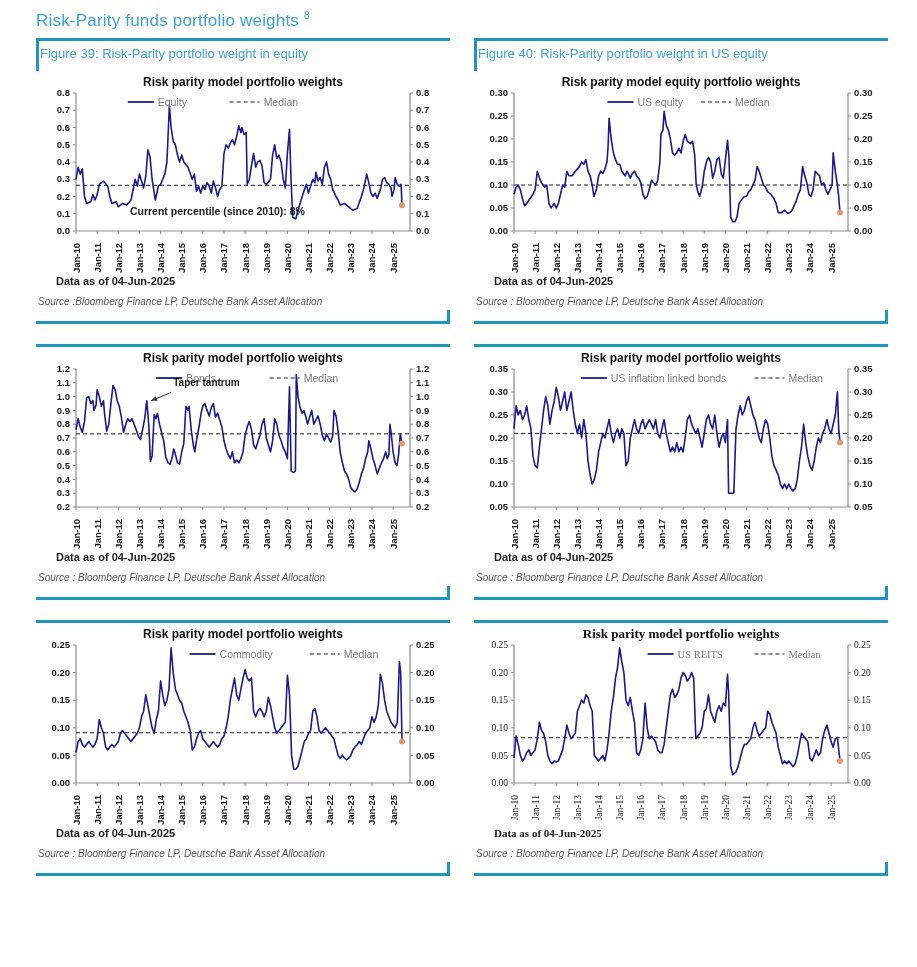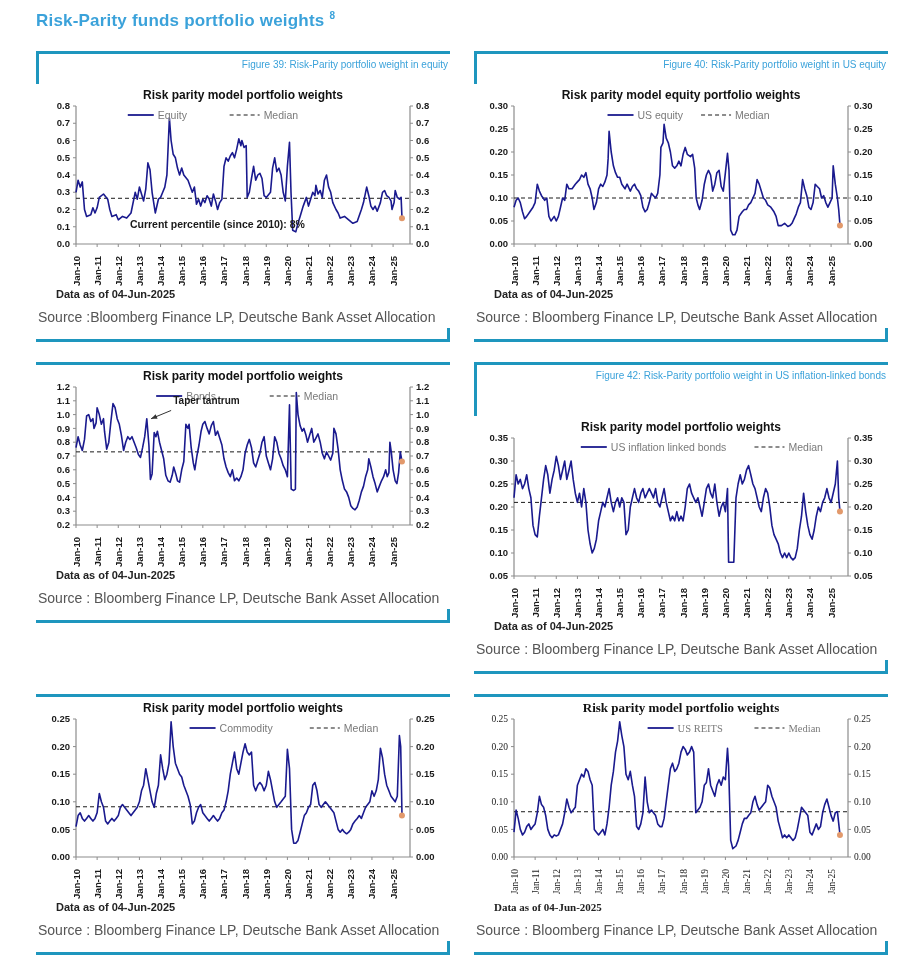--- a/index.html
+++ b/index.html
@@ -3,32 +3,32 @@
 <meta charset="utf-8">
 <style>
   :root{
     --teal:#1E96BE;
     --blue:#3BA2DA;
     --navy:#1A1A8E;
   }
   html,body{margin:0;padding:0;background:#fff;}
   body{width:917px;height:967px;font-family:"Liberation Sans",sans-serif;overflow:hidden;}
   .page{padding:6px 29px 0 36px;}
-  h1.page-title{font-size:17px;font-weight:700;color:var(--blue);margin:4px 0 20px 0;letter-spacing:.2px;}
+  h1.page-title{font-size:17px;font-weight:400;color:var(--blue);margin:4px 0 7px 0;letter-spacing:.2px;}
   h1.page-title sup{font-size:10px;}
   .grid{display:grid;grid-template-columns:414px 414px;column-gap:24px;row-gap:20px;}
   .panel{border-top:3px solid var(--teal);}
-  .fig-title{border-left:3px solid var(--teal);padding:4px 2px 5px 1px;font-size:10px;color:var(--blue);line-height:1.32;text-align:right;}
+  .fig-title{border-left:3px solid var(--teal);padding:4px 2px 5px 1px;font-size:13px;color:var(--blue);line-height:1.32;}
   .row1 .fig-title,.row3 .fig-title{min-height:21px;}
   .row2 .fig-title{min-height:42px;}
   .chart-wrap{padding-top:4px;}
   .chart-wrap svg{display:block;}
   .data-asof{font-size:11px;font-weight:700;color:#222;margin:-12px 0 0 20px;}
   .serif-text{font-family:"Liberation Serif",serif;}
-  .source{font-size:14px;color:#555;margin:9px 0 3px 2px;}
+  .source{font-style:italic;font-size:10px;color:#555;margin:9px 0 3px 2px;}
   .panel-corner{border-bottom:3px solid var(--teal);border-right:3px solid var(--teal);height:11px;}
 </style>
 </head>
 <body>
 
 <div class="page">
   <h1 class="page-title"><span>Risk-Parity funds portfolio weights</span> <sup>8</sup></h1>
 
   <div class="grid">
 
@@ -299,21 +299,20 @@
             <line x1="135.1265822784813" y1="41.459999999999994" x2="115.0443037974676" y2="49.739999999999995" stroke="#333" stroke-width="1"></line>
             <polygon points="115.0443037974676,49.739999999999995 119.63837916035769,45.141688183682355 121.54425874505361,49.76420081304739" fill="#333"></polygon>
           </svg>
         </div>
       <div class="data-asof">Data as of 04-Jun-2025</div>
       <div class="source">Source : Bloomberg Finance LP, Deutsche Bank Asset Allocation</div>
       <div class="panel-corner"></div>
     </section>
 
     <section class="panel row2">
-      <div class="fig-title">Figure 42: Risk-Parity portfolio weight in US inflation-linked bonds</div>
       <div class="chart-wrap">
           <svg viewBox="0 0 414 212" width="414" height="212">
             <text x="207" y="11" text-anchor="middle" font-family="&quot;Liberation Sans&quot;, sans-serif" font-size="12" font-weight="700" fill="#111">Risk parity model portfolio weights</text>
             <line x1="40" y1="18" x2="40" y2="156" stroke="#8C8C8C" stroke-width="1.2"></line>
             <line x1="374" y1="18" x2="374" y2="156" stroke="#8C8C8C" stroke-width="1.2"></line>
             <line x1="40" y1="156" x2="374" y2="156" stroke="#8C8C8C" stroke-width="1.2"></line>
             <line x1="37" y1="156" x2="40" y2="156" stroke="#8C8C8C" stroke-width="1"></line>
             <line x1="374" y1="156" x2="377" y2="156" stroke="#8C8C8C" stroke-width="1"></line>
             <text x="34" y="159.2" text-anchor="end" font-family="&quot;Liberation Sans&quot;, sans-serif" font-size="9.5" font-weight="700" fill="#1a1a1a">0.05</text>
             <text x="380" y="159.2" text-anchor="start" font-family="&quot;Liberation Sans&quot;, sans-serif" font-size="9.5" font-weight="700" fill="#1a1a1a">0.05</text>

